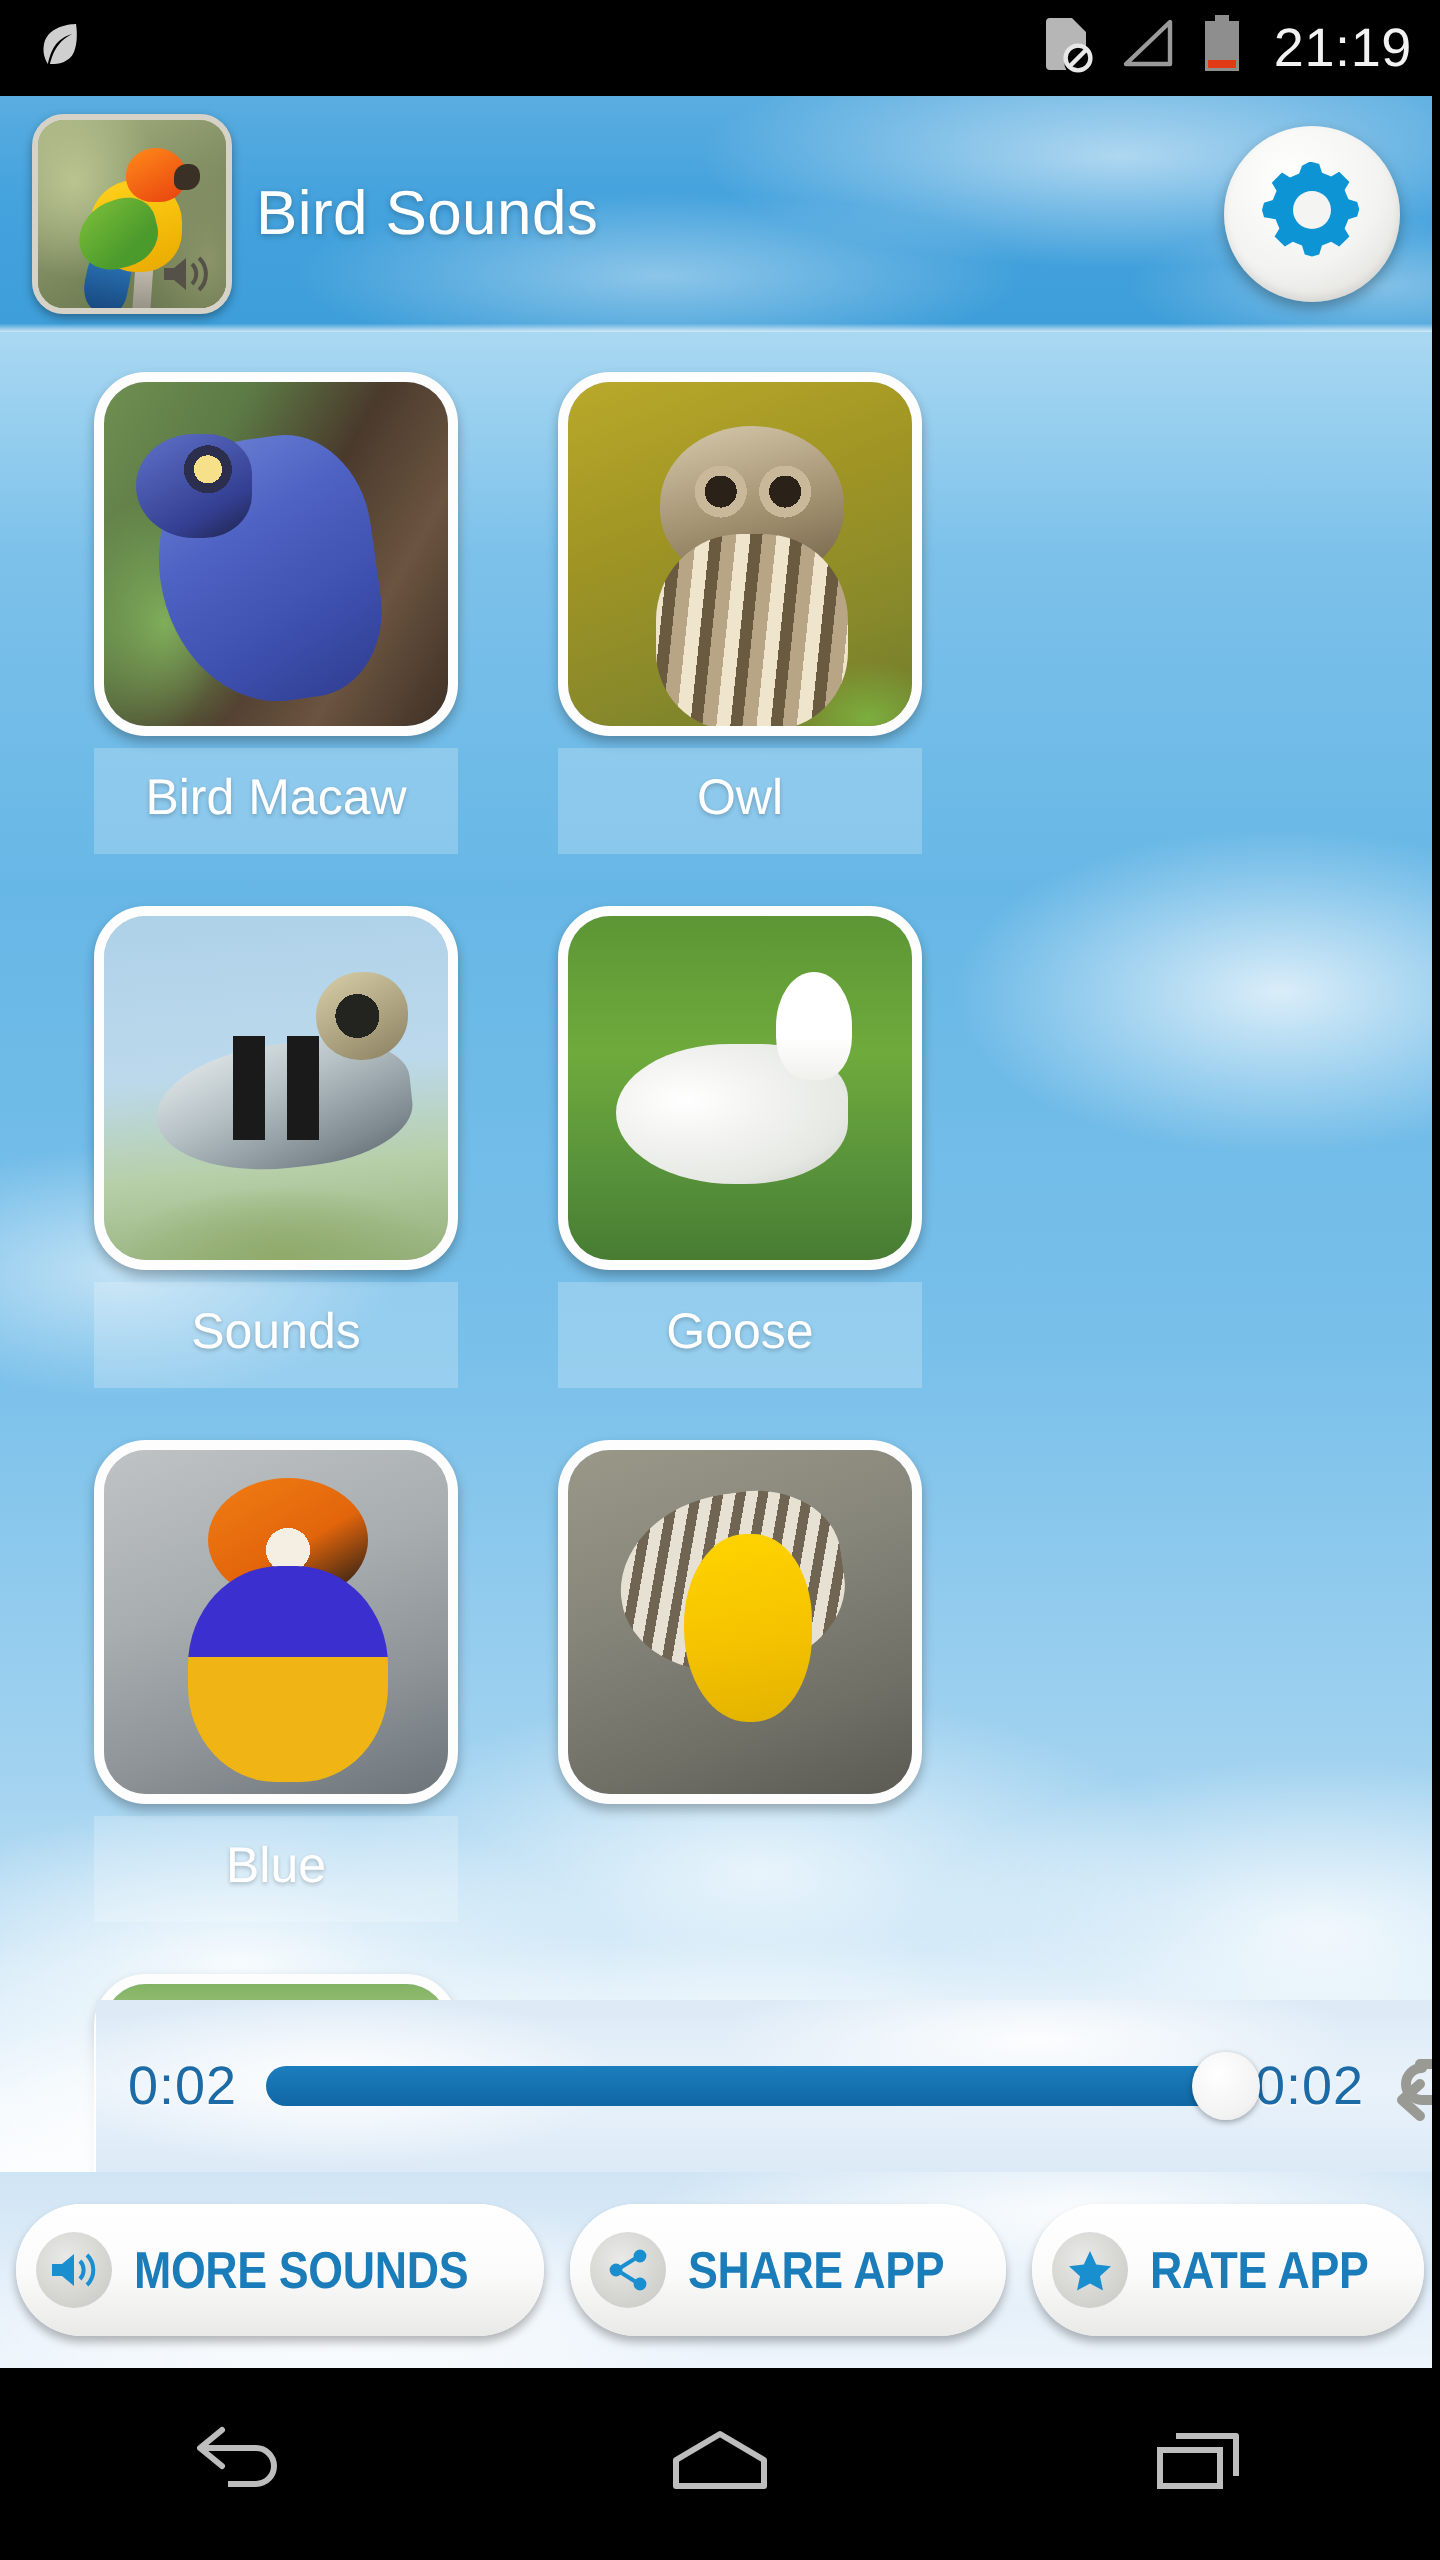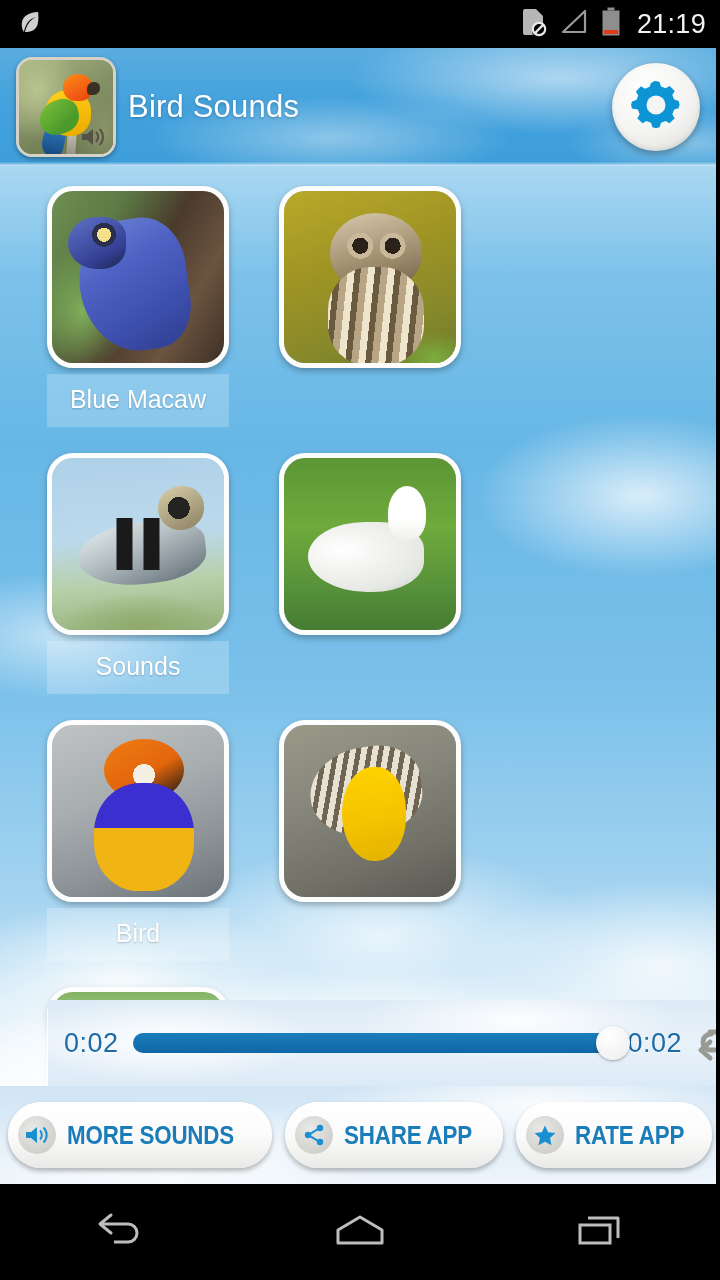--- a/index.html
+++ b/index.html
@@ -555,51 +555,53 @@
     </div>
   </div>
 
   <div id="content">
     <div class="grid">
 
       <div class="tile">
         <div class="tile-img">
           <div class="photo ph-macaw"></div>
         </div>
-        <div class="tile-label">Blue Macaw</div>
+        <div class="tile-label">Bird Macaw</div>
       </div>
 
       <div class="tile">
         <div class="tile-img">
           <div class="photo ph-owl"></div>
         </div>
+        <div class="tile-label">Owl</div>
       </div>
 
       <div class="tile">
         <div class="tile-img">
           <div class="photo ph-lapwing"></div>
           <div class="pause-overlay">
               <span></span>
               <span></span>
             </div>
         </div>
         <div class="tile-label">Sounds</div>
       </div>
 
       <div class="tile">
         <div class="tile-img">
           <div class="photo ph-goose"></div>
         </div>
+        <div class="tile-label">Goose</div>
       </div>
 
       <div class="tile">
         <div class="tile-img">
           <div class="photo ph-finch"></div>
         </div>
-        <div class="tile-label">Bird</div>
+        <div class="tile-label">Blue</div>
       </div>
 
 
       <div class="tile">
         <div class="tile-img">
           <div class="photo ph-meadow"></div>
         </div>
 
       </div>
 

